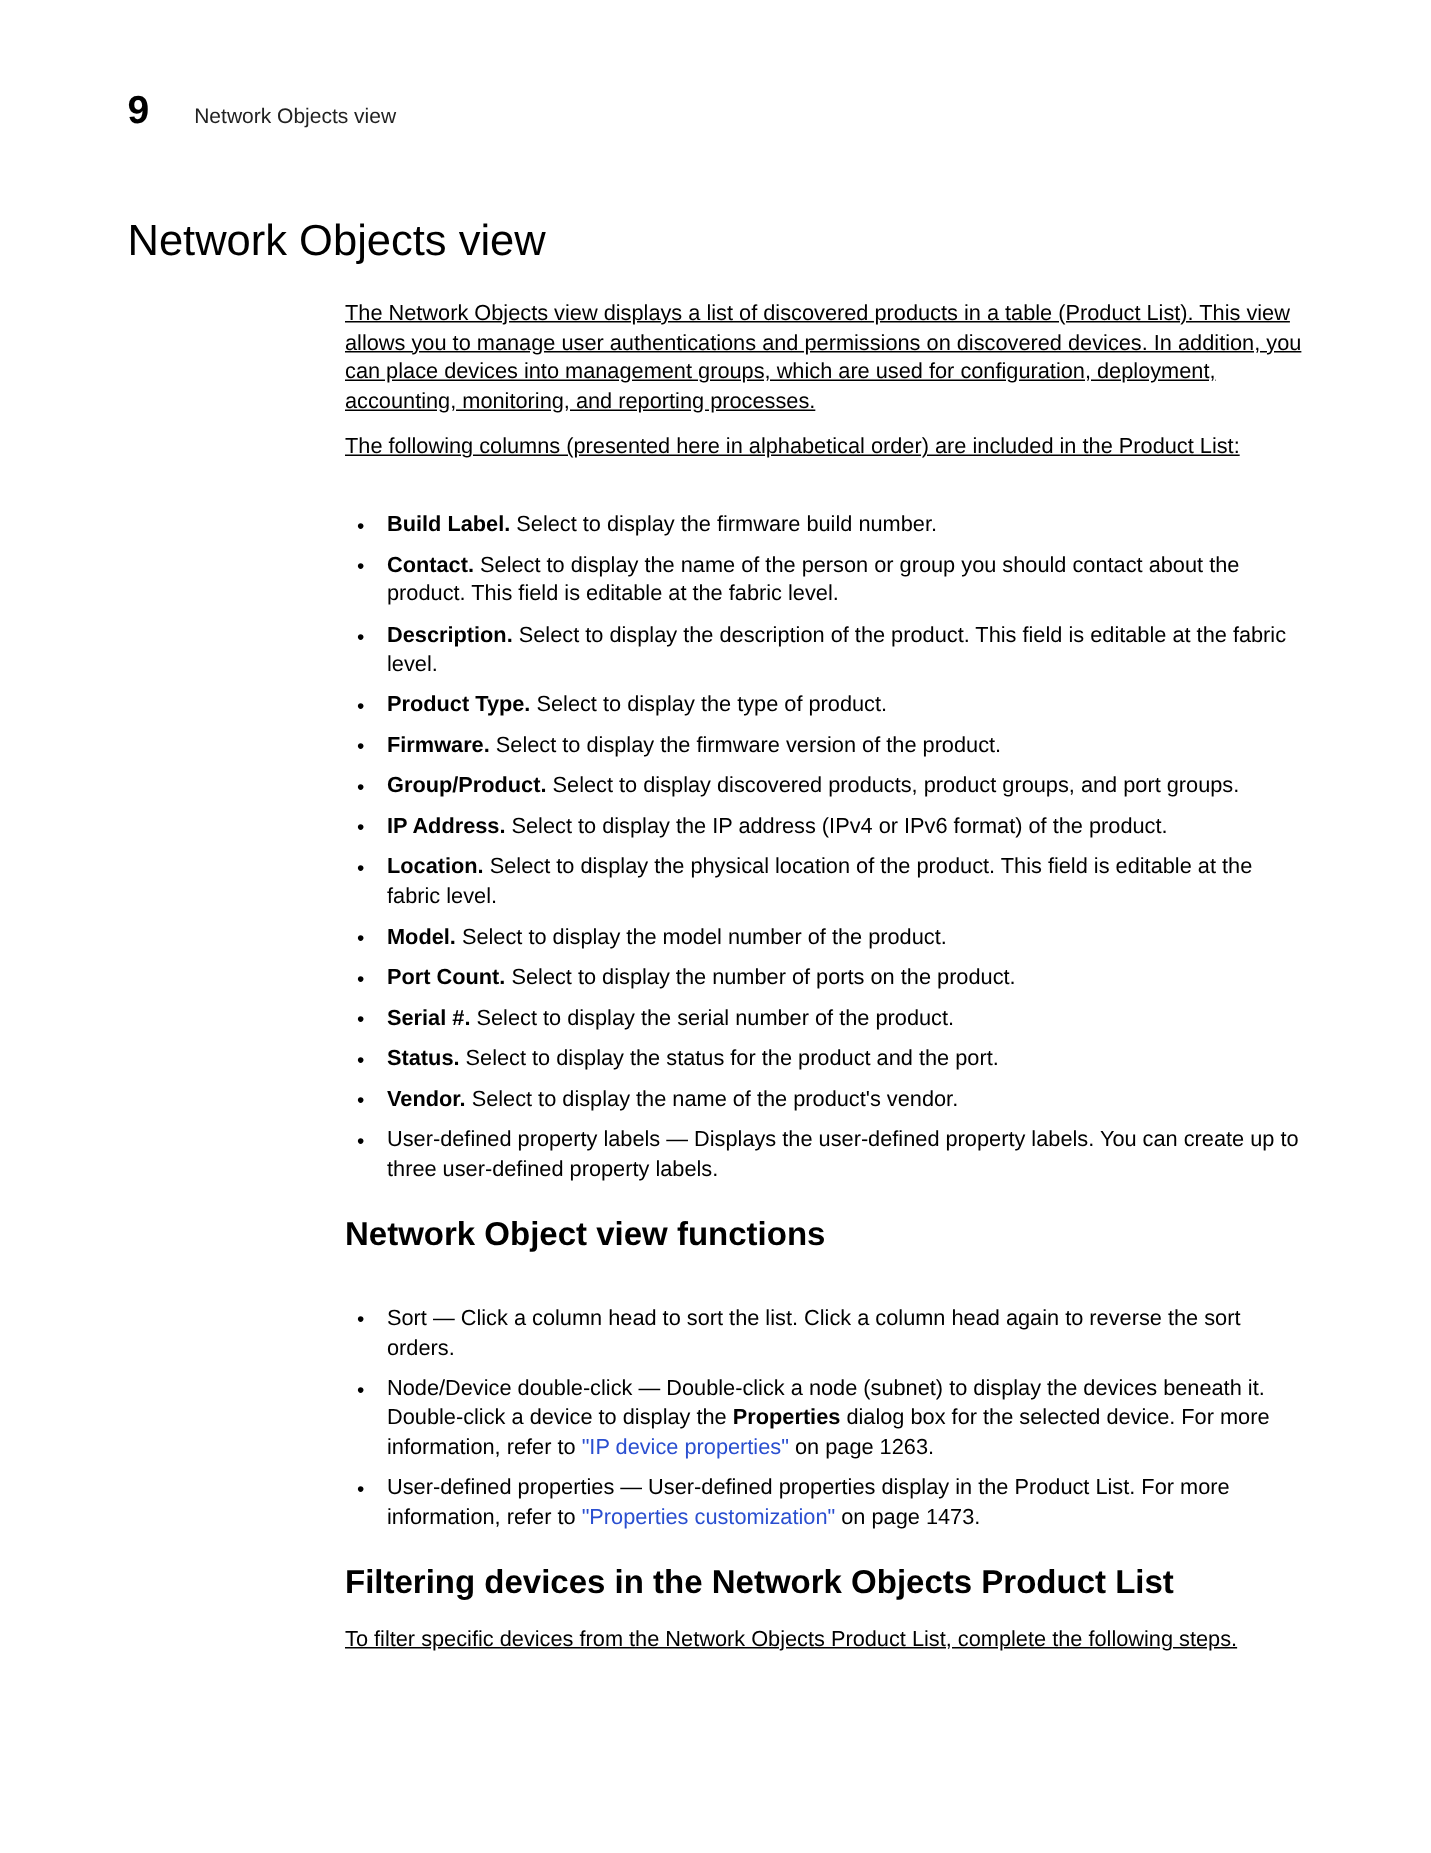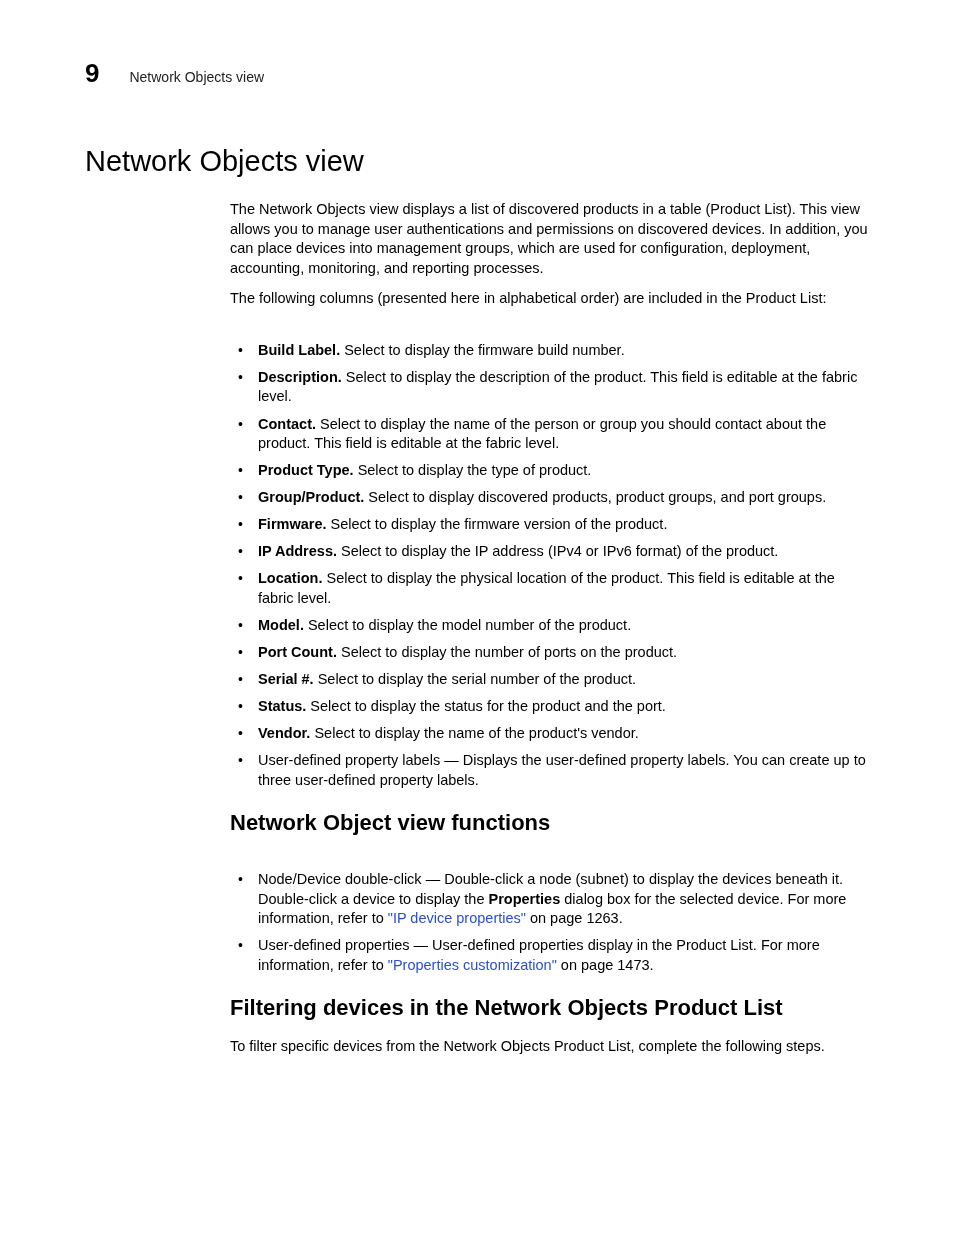--- a/index.html
+++ b/index.html
@@ -33,21 +33,21 @@
     font-family: "Arial Narrow", Arial, sans-serif;
     font-stretch: condensed;
     letter-spacing: 0px;
     margin-bottom: 22px;
   }
   .body {
     margin-left: 145px;
     font-size: 14.5px;
     line-height: 1.35;
   }
-  .body p { margin-bottom: 11px; }
+  .body p { margin-bottom: 11px; text-decoration: underline; }
   ul.cols {
     list-style: none;
     margin-bottom: 14px;
     margin-top: 32px;
   }
   ul.cols > li {
     position: relative;
     padding-left: 28px;
     margin-bottom: 7.5px;
     line-height: 1.35;
@@ -81,38 +81,39 @@
 
 <h1 class="title">Network Objects view</h1>
 
 <div class="body">
 
   <p>The Network Objects view displays a list of discovered products in a table (Product List). This view allows you to manage user authentications and permissions on discovered devices. In addition, you can place devices into management groups, which are used for configuration, deployment, accounting, monitoring, and reporting processes.</p>
   <p>The following columns (presented here in alphabetical order) are included in the Product List:</p>
 
   <ul class="cols">
     <li><span class="term">Build Label.</span><span> Select to display the firmware build number.</span></li>
+    <li><span class="term">Contact.</span><span> Select to display the name of the person or group you should contact about the product. This field is editable at the fabric level.</span></li>
     <li><span class="term">Description.</span><span> Select to display the description of the product. This field is editable at the fabric level.</span></li>
-    <li><span class="term">Contact.</span><span> Select to display the name of the person or group you should contact about the product. This field is editable at the fabric level.</span></li>
     <li><span class="term">Product Type.</span><span> Select to display the type of product.</span></li>
+    <li><span class="term">Firmware.</span><span> Select to display the firmware version of the product.</span></li>
     <li><span class="term">Group/Product.</span><span> Select to display discovered products, product groups, and port groups.</span></li>
-    <li><span class="term">Firmware.</span><span> Select to display the firmware version of the product.</span></li>
     <li><span class="term">IP Address.</span><span> Select to display the IP address (IPv4 or IPv6 format) of the product.</span></li>
     <li><span class="term">Location.</span><span> Select to display the physical location of the product. This field is editable at the fabric level.</span></li>
     <li><span class="term">Model.</span><span> Select to display the model number of the product.</span></li>
     <li><span class="term">Port Count.</span><span> Select to display the number of ports on the product.</span></li>
     <li><span class="term">Serial #.</span><span> Select to display the serial number of the product.</span></li>
     <li><span class="term">Status.</span><span> Select to display the status for the product and the port.</span></li>
     <li><span class="term">Vendor.</span><span> Select to display the name of the product's vendor.</span></li>
     <li><span>User-defined property labels — Displays the user-defined property labels. You can create up to three user-defined property labels.</span></li>
   </ul>
 
   <h2 class="sub">Network Object view functions</h2>
 
   <ul class="cols">
+    <li><span>Sort — Click a column head to sort the list. Click a column head again to reverse the sort orders.</span></li>
     <li>
       <span>Node/Device double-click — Double-click a node (subnet) to display the devices beneath it. Double-click a device to display the </span><span class="inline-bold">Properties</span><span> dialog box for the selected device. For more information, refer to </span><span class="link">"IP device properties"</span><span> on page 1263.</span>
     </li>
     <li>
       <span>User-defined properties — User-defined properties display in the Product List. For more information, refer to </span><span class="link">"Properties customization"</span><span> on page 1473.</span>
     </li>
   </ul>
 
   <h2 class="sub">Filtering devices in the Network Objects Product List</h2>
 

